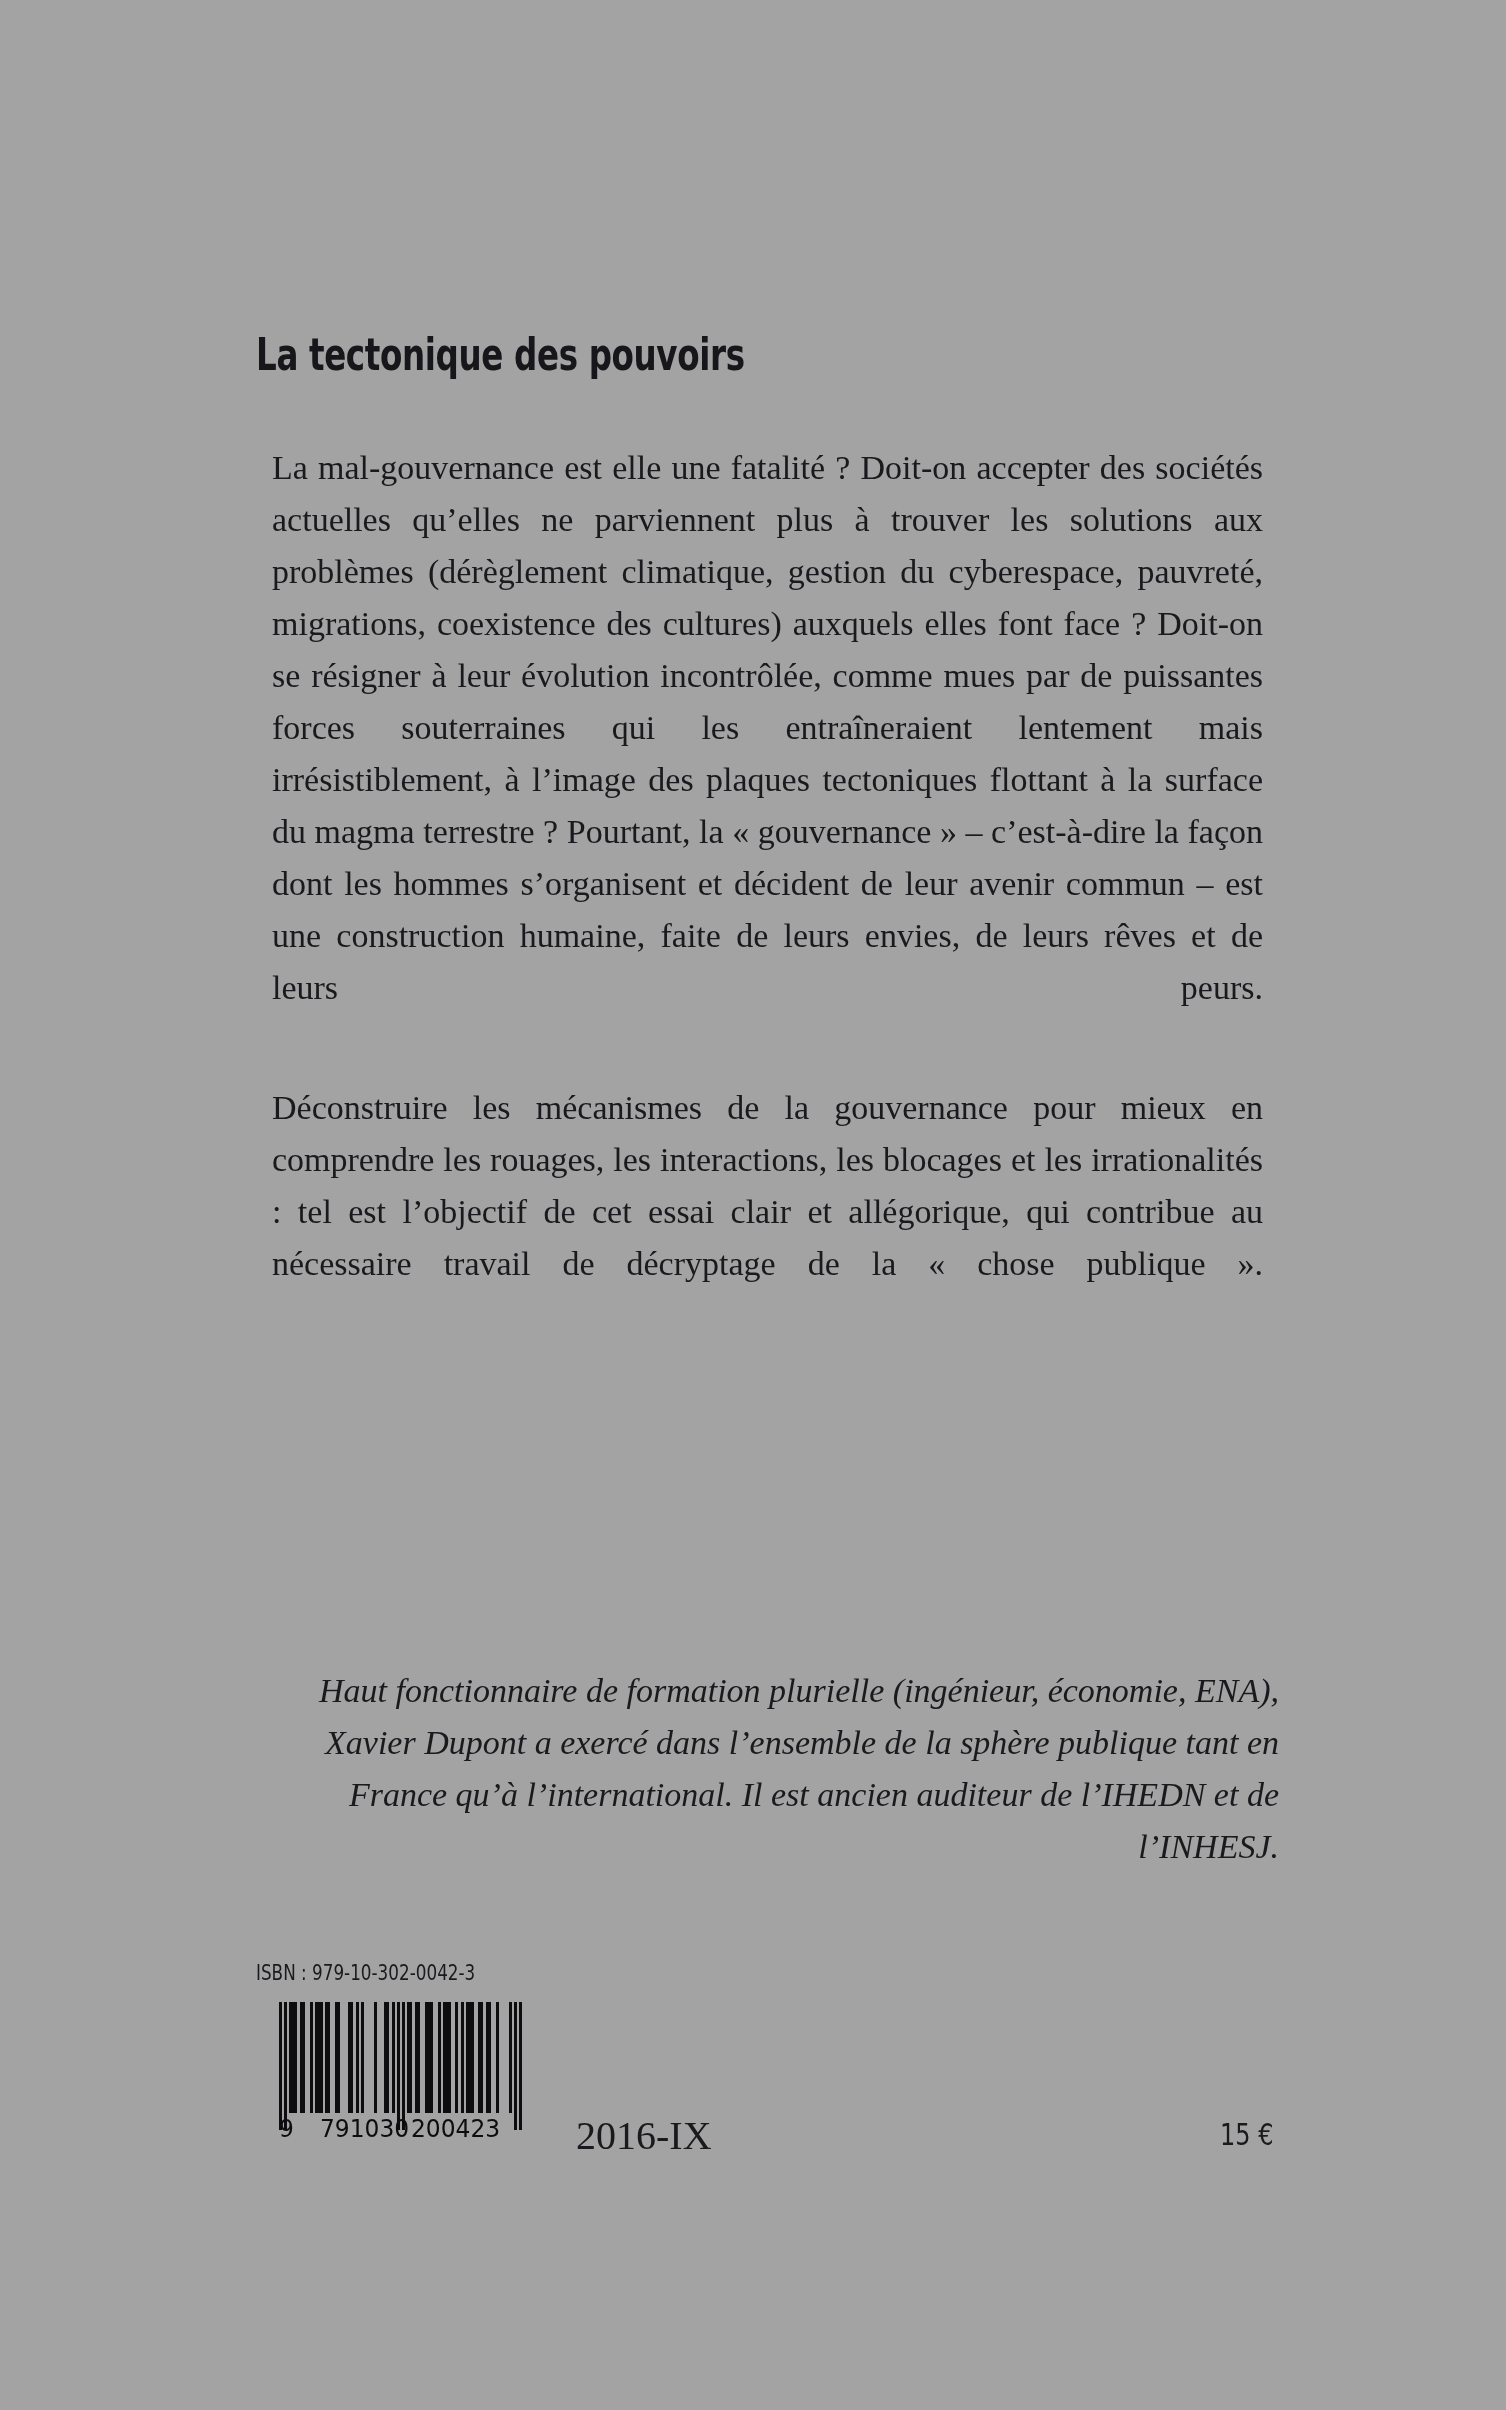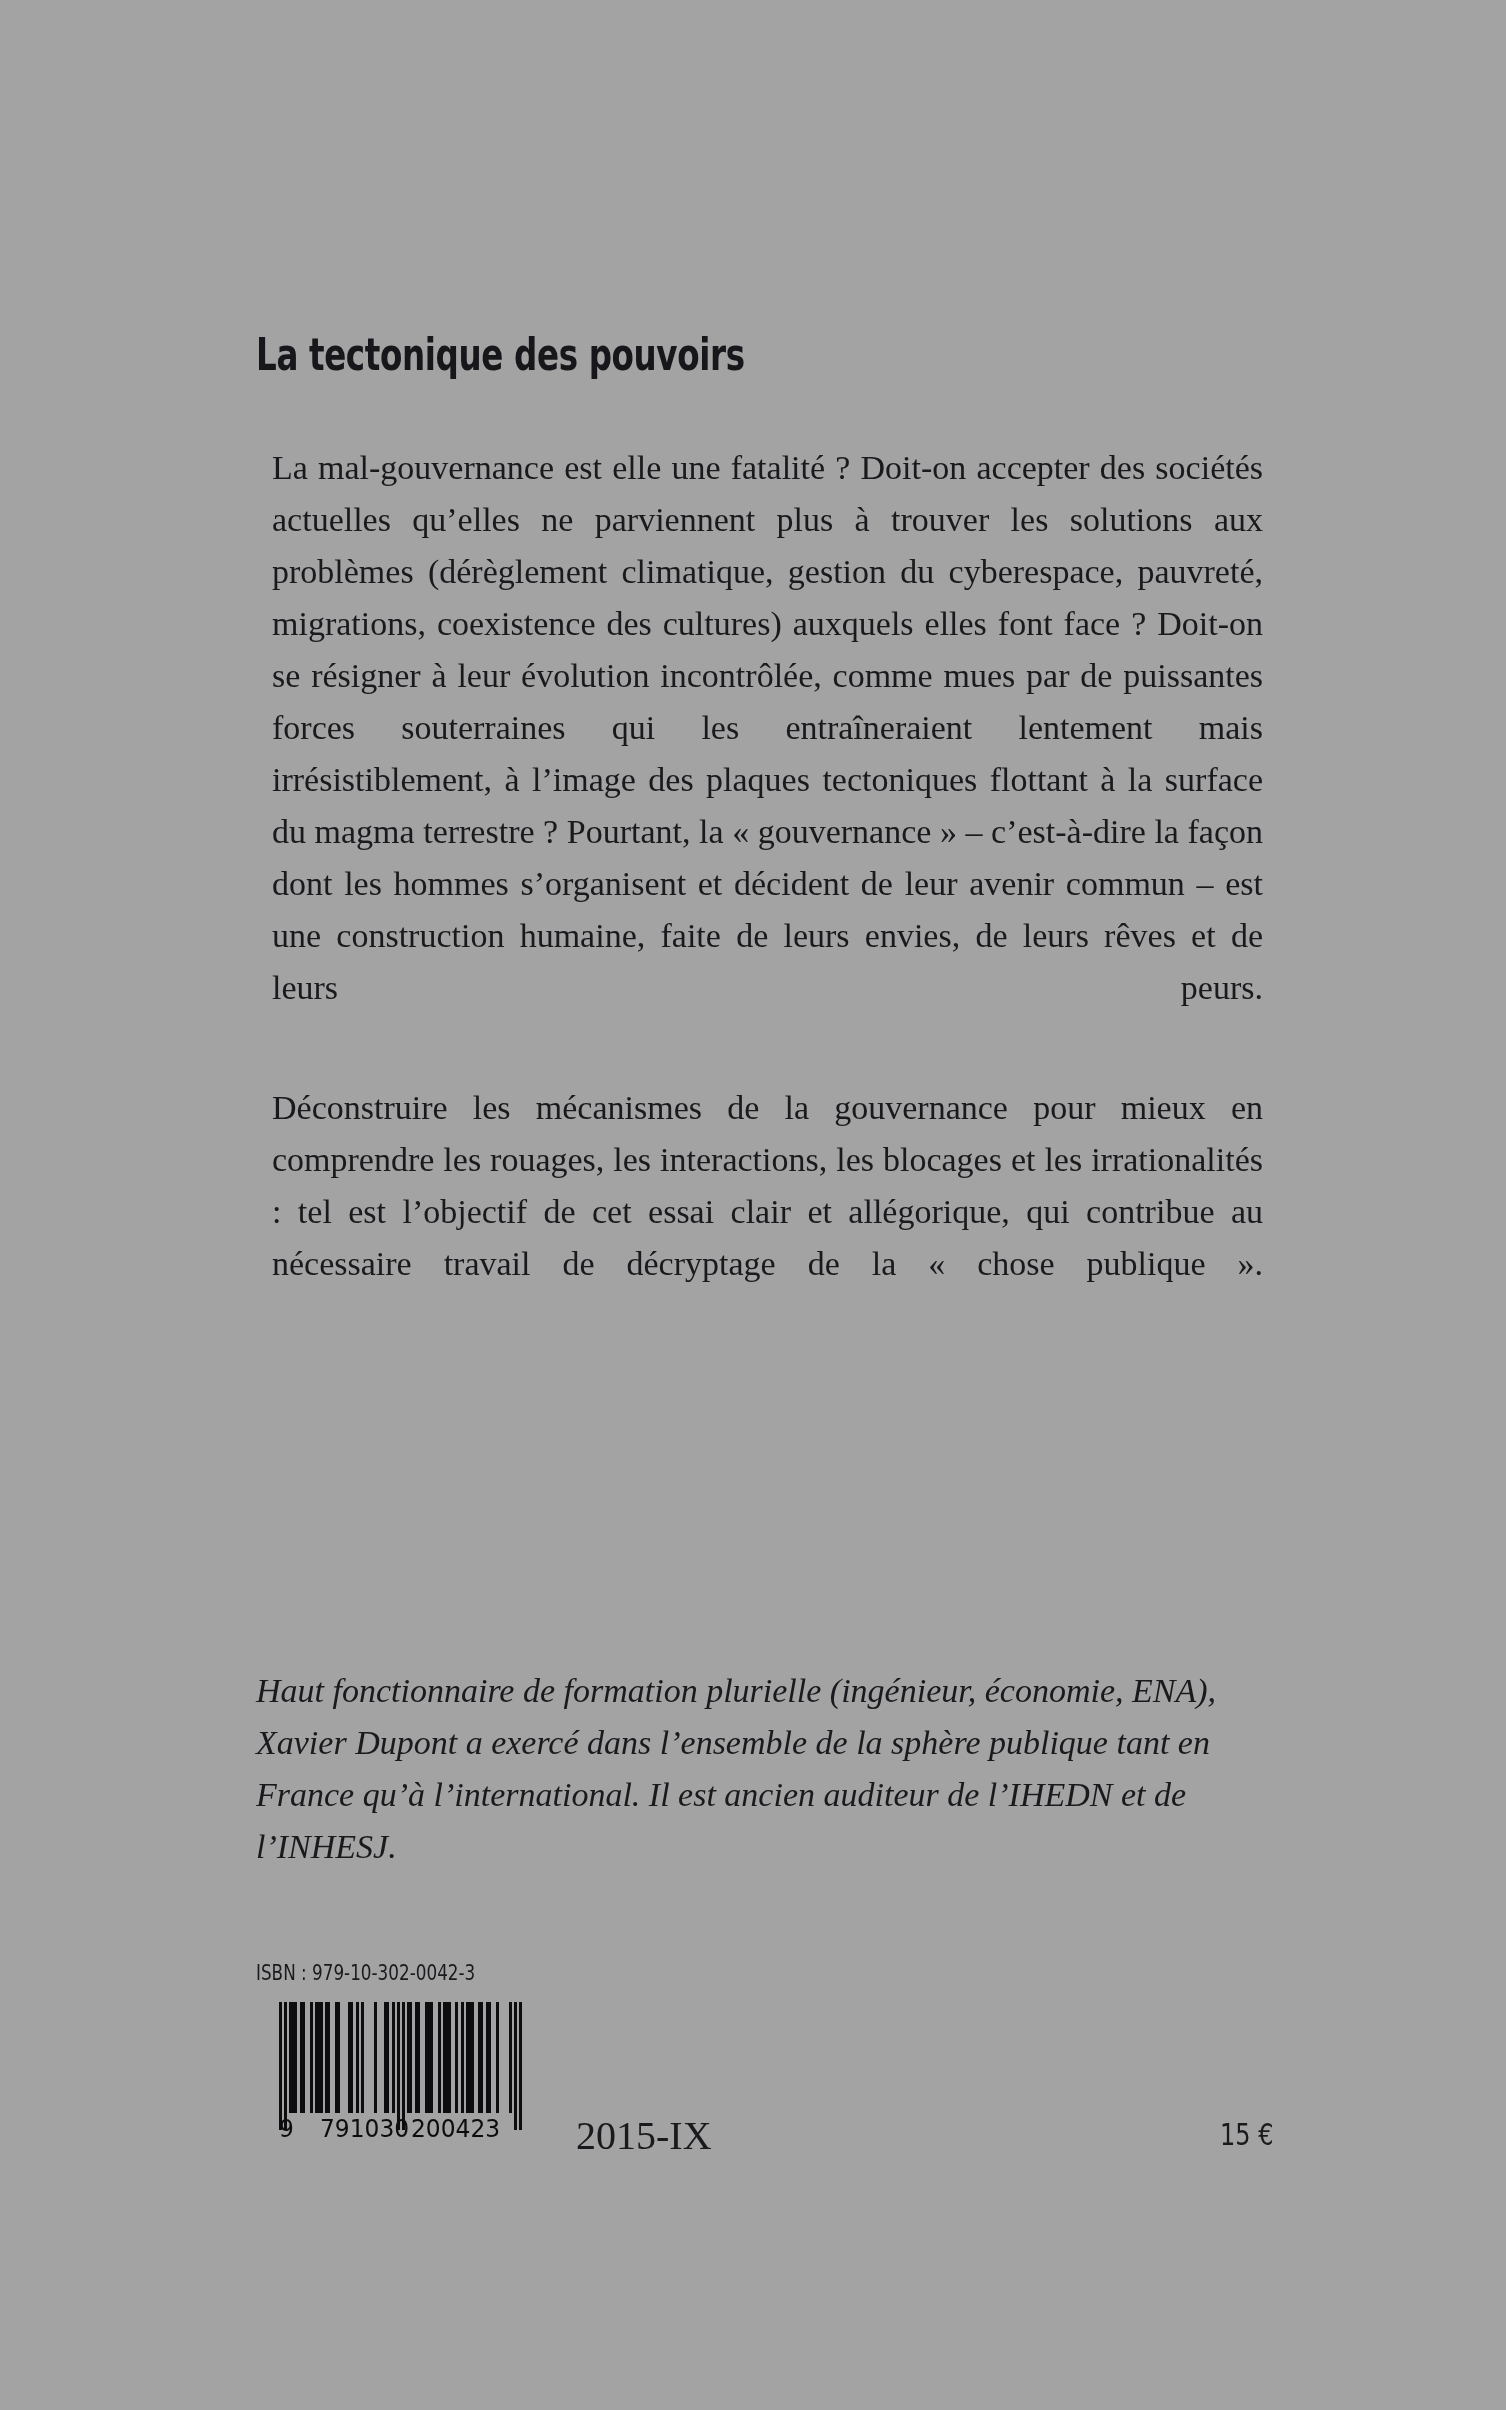--- a/index.html
+++ b/index.html
@@ -71,21 +71,21 @@
   .bio {
     position: absolute;
     left: 256px;
     top: 1665px;
     width: 1023px;
     font-family: "Liberation Serif", "DejaVu Serif", serif;
     font-style: italic;
     font-size: 34px;
     line-height: 52px;
     color: #1a191d;
-    text-align: left;
+    text-align: right;
   }
 
   .bio p {
     margin: 0;
   }
 
   
   .isbn-line {
     position: absolute;
     left: 256px;
@@ -213,18 +213,18 @@
         <span class="guard" style="left: 235px; width: 2.6px;"></span>
         <span class="guard" style="left: 240px; width: 2.6px;"></span>
       </div>
     <div class="barcode-digits">
       <span style="left:0px;">9</span>
       <span style="left:41px;">791030</span>
       <span style="left:132px;">200423</span>
     </div>
   </div>
 
-  <div class="pub-date">2015-IX</div>
+  <div class="pub-date">2016-IX</div>
 
   <div class="price">15 €</div>
 
 </div>
 
 
 </body></html>

